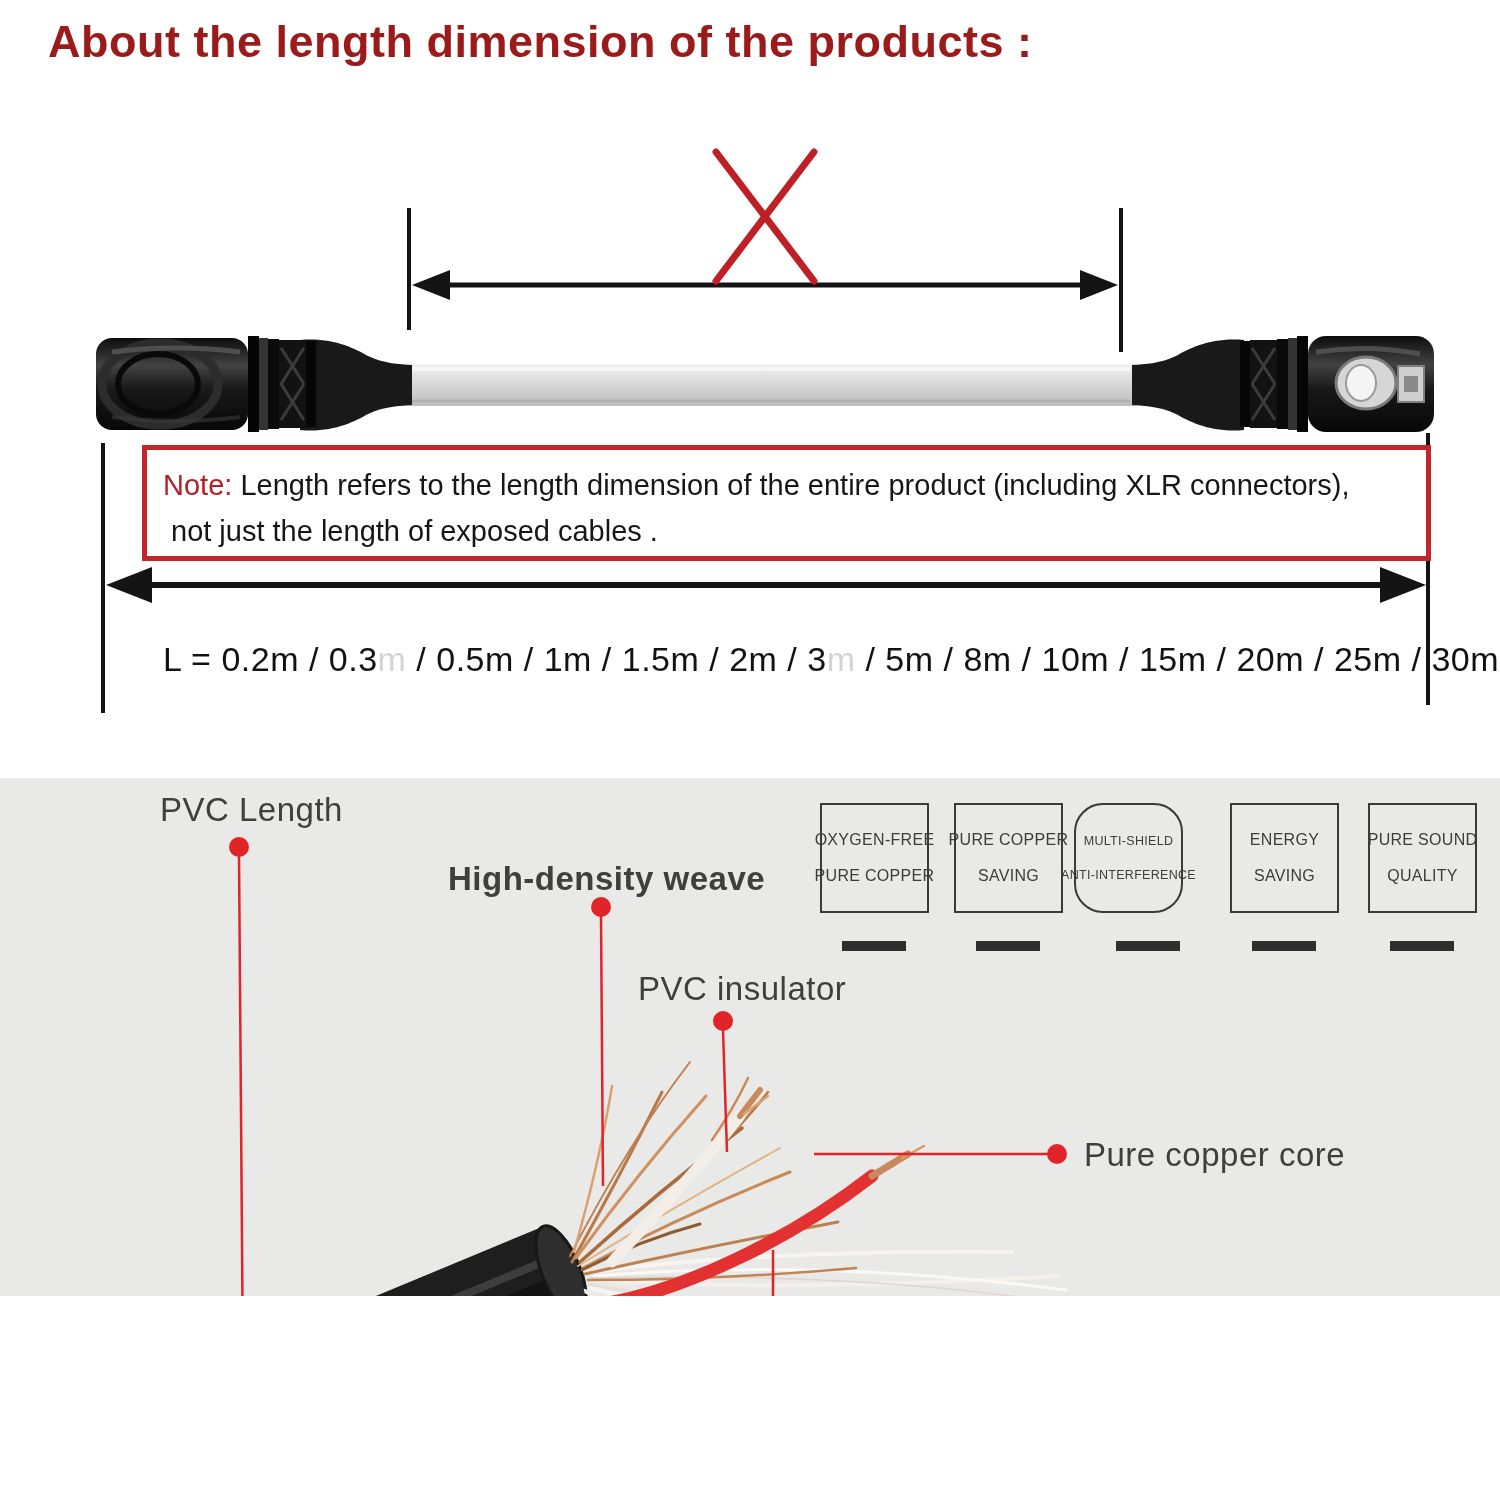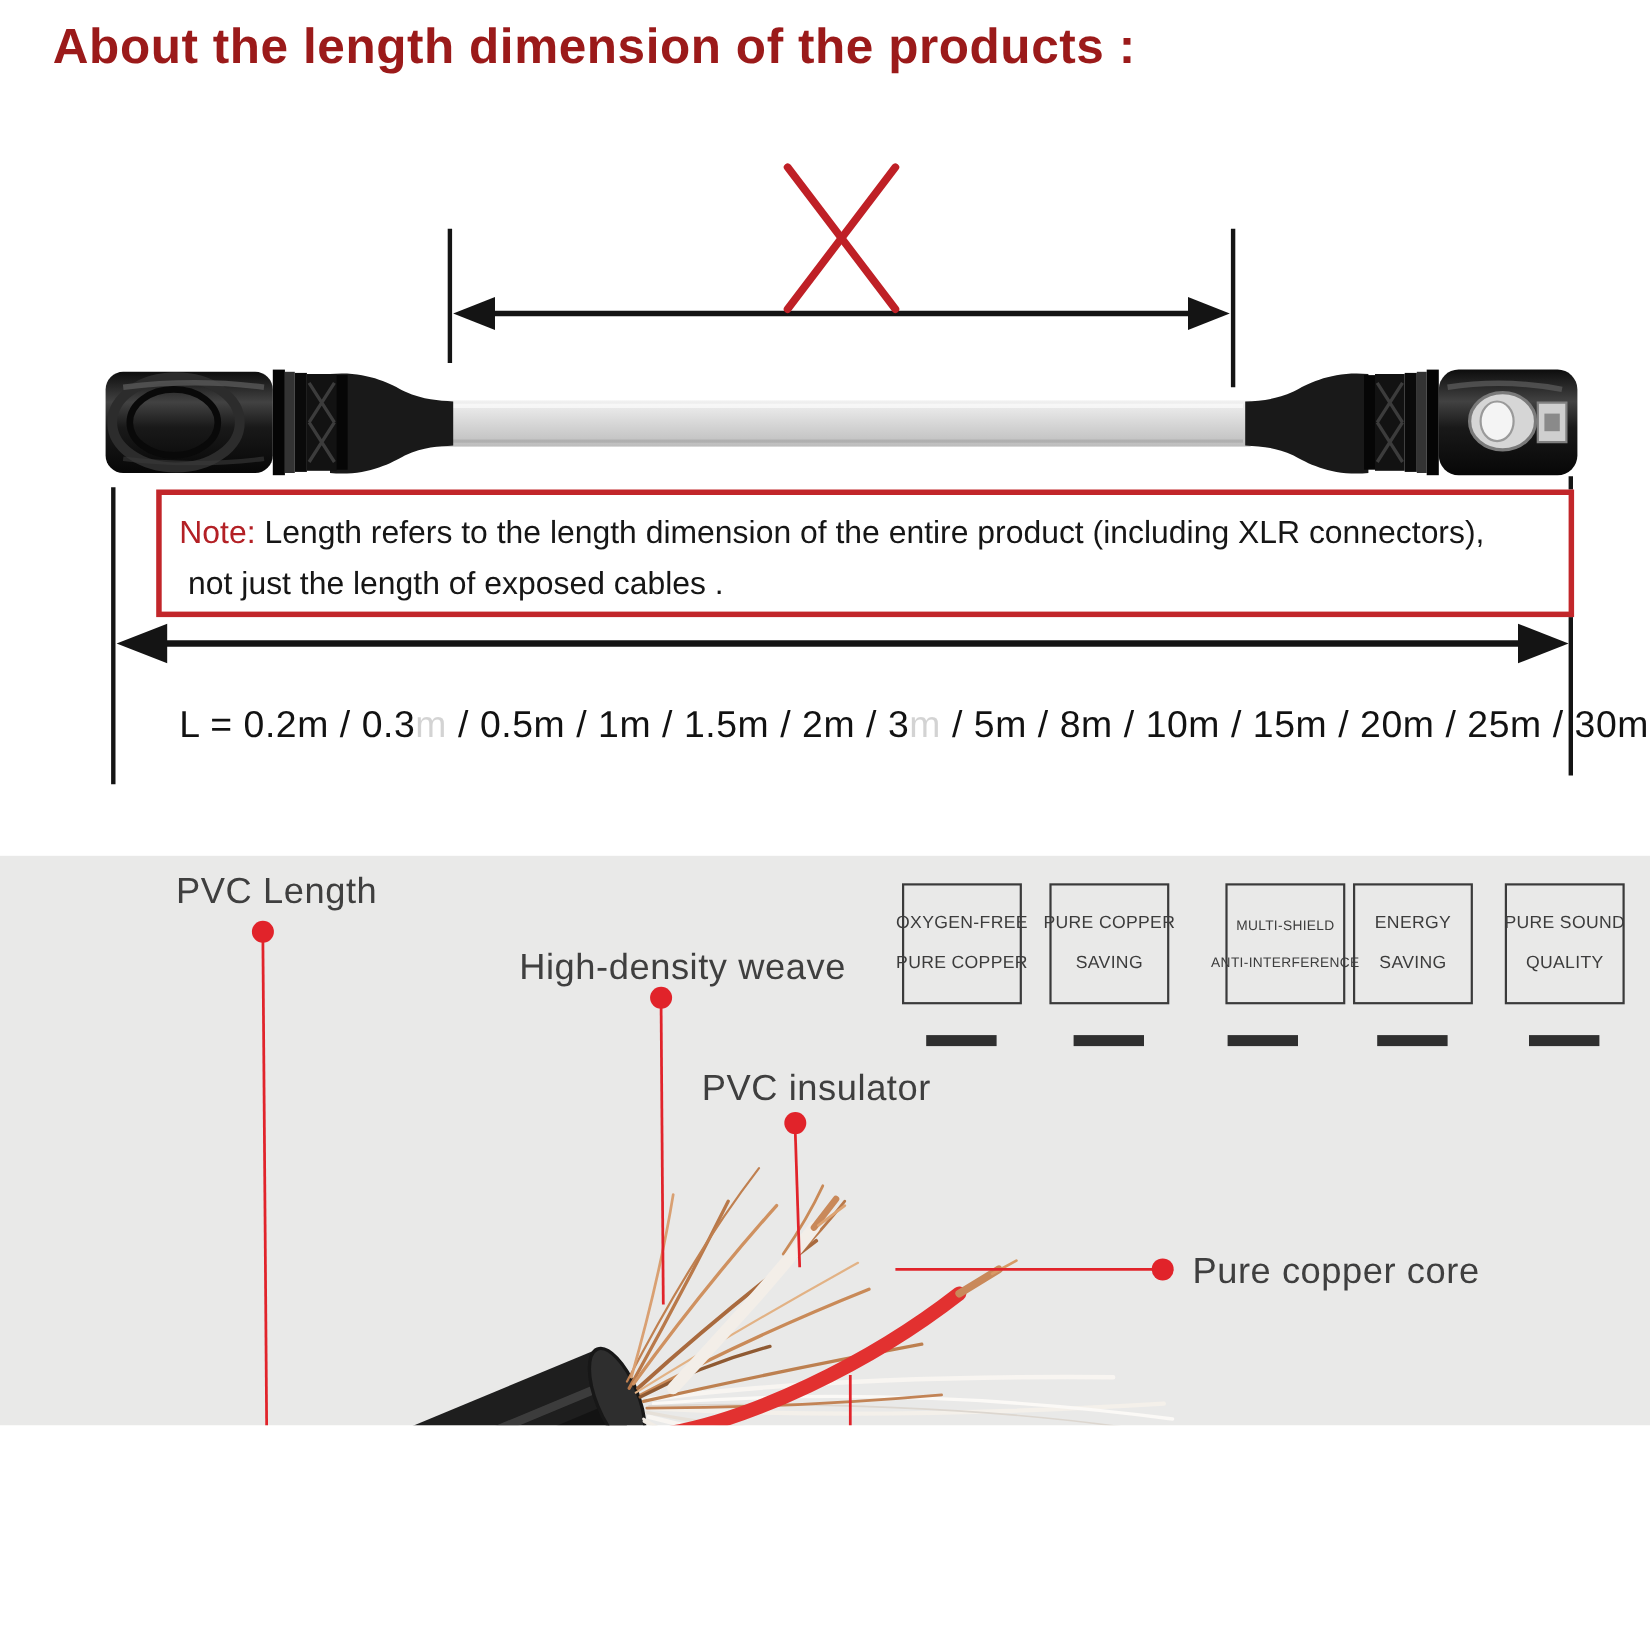--- a/index.html
+++ b/index.html
@@ -43,21 +43,21 @@
   .length-row{
     left:163px;top:640px;font-size:34px;color:#121212;letter-spacing:0.5px;white-space:nowrap;
   }
   .faint-m{opacity:0.18;}
   
   .gray-section{left:0;top:778px;width:1500px;height:722px;background:var(--section_gray);}
   .part-label{
     font-size:33px;color:var(--label_gray);letter-spacing:0.5px;white-space:nowrap;
   }
   .lbl-sheath{left:160px;top:791px;}
-  .lbl-weave{left:472px;top:860px;}
+  .lbl-weave{left:448px;top:860px;font-weight:bold;}
   .lbl-insulator{left:638px;top:970px;}
   .lbl-core{left:1084px;top:1136px;}
   .lbl-cotton{left:664px;top:1456px;}
   .badge{
     top:803px;width:109px;height:110px;border:2px solid var(--badge_border);
     box-sizing:border-box;background:transparent;color:var(--badge_text);
     display:flex;flex-direction:column;justify-content:center;align-items:center;
     gap:18px;font-size:16px;letter-spacing:0.3px;text-align:center;white-space:nowrap;
   }
   .badge.small{font-size:12.5px;gap:20px;}
@@ -222,21 +222,21 @@
   <div class="abs part-label lbl-cotton">Tensile cotton</div>
 
   <div class="abs badge" style="left:820px;text-align:center;">
     <span>OXYGEN-FREE</span>
       <span>PURE COPPER</span>
   </div>
   <div class="abs badge" style="left:954px;">
     <span>PURE COPPER</span>
       <span>SAVING</span>
   </div>
-  <div class="abs badge small" style="left:1114px;">
+  <div class="abs badge small" style="left:1074px;border-radius:29px;">
     <span>MULTI-SHIELD</span>
       <span>ANTI-INTERFERENCE</span>
   </div>
   <div class="abs badge" style="left:1230px;">
     <span>ENERGY</span>
       <span>SAVING</span>
   </div>
   <div class="abs badge" style="left:1368px;">
     <span>PURE SOUND</span>
       <span>QUALITY</span>

